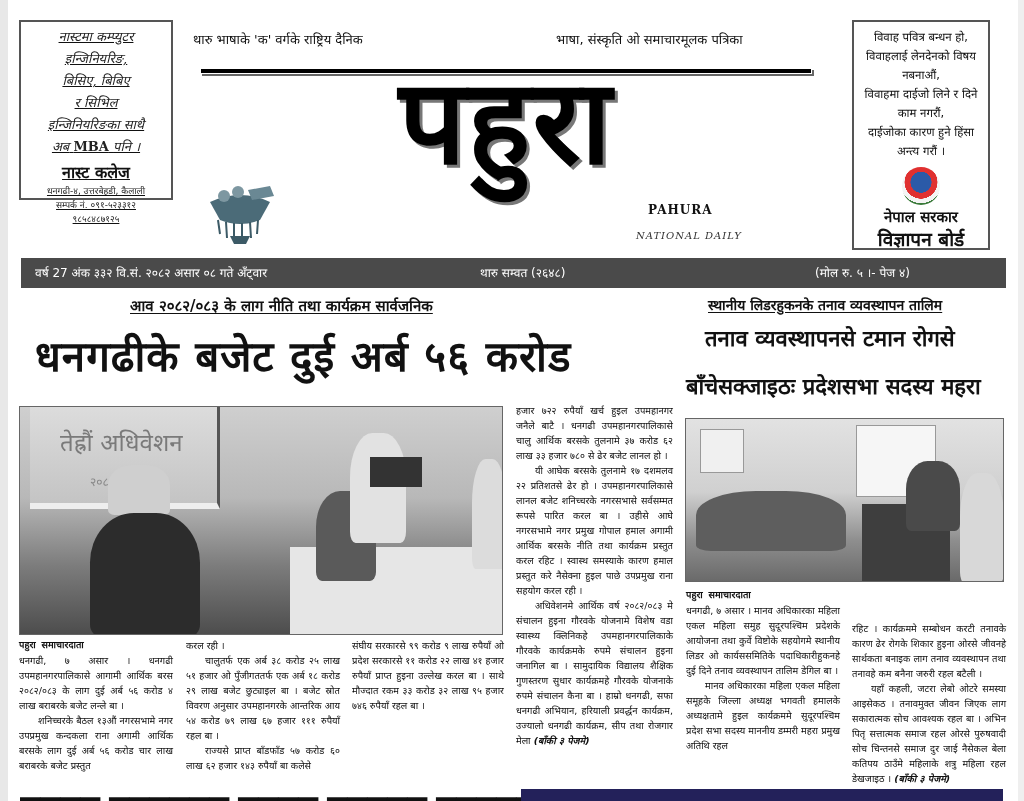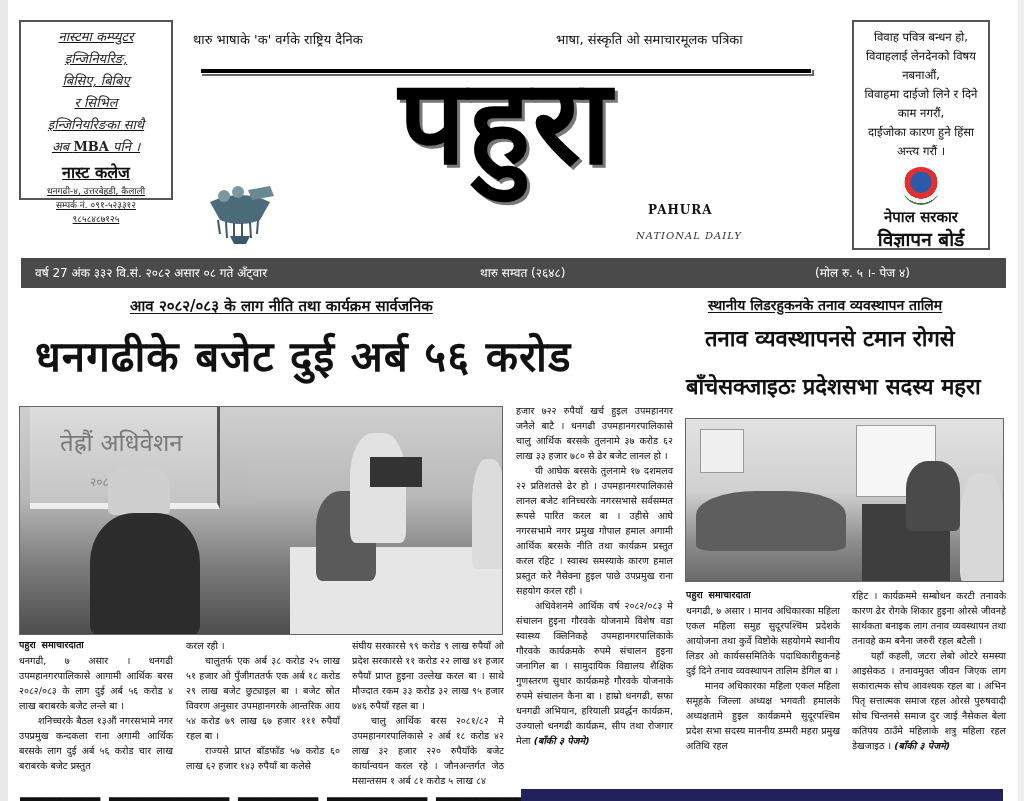--- a/index.html
+++ b/index.html
@@ -65,21 +65,21 @@
   
   .col { font-size: 9.5px; line-height: 15px; color: #111; text-align: justify; }
   .col .indent { text-indent: 2em; display: block; }
   .col .byline { font-weight: bold; display: block; font-family: Liberation Mono, monospace; }
   .col .cont { font-style: italic; font-weight: bold; }
   .c1 { left: 19px; top: 638px; width: 154px; }
   .c2 { left: 186px; top: 638px; width: 154px; }
   .c3 { left: 352px; top: 638px; width: 152px; }
   .c4 { left: 516px; top: 403px; width: 157px; }
   .c5 { left: 686px; top: 588px; width: 154px; }
-  .c6 { left: 852px; top: 588px; width: 154px; }
+  .c6 { left: 852px; top: 621px; width: 154px; }
 
   .bottom-head { left: 20px; top: 790px; font-size: 26px; font-weight: bold; white-space: nowrap; height: 14px; overflow: hidden; line-height: 30px; }
   .bottom-banner { left: 521px; top: 789px; width: 482px; height: 12px; background: #23215a; }
 </style>
 </head>
 <body>
 
 <div class="abs left-strip"></div>
 <div class="abs right-strip"></div>
 
@@ -169,21 +169,20 @@
   <span>धनगढी, ७ असार । धनगढी उपमहानगरपालिकासे आगामी आर्थिक बरस २०८२/०८३ के लाग दुई अर्ब ५६ करोड ४ लाख बराबरके बजेट लन्ले बा ।</span>
   <span class="indent">शनिच्चरके बैठल १३औं नगरसभामे नगर उपप्रमुख कन्दकला राना अगामी आर्थिक बरसके लाग दुई अर्ब ५६ करोड चार लाख बराबरके बजेट प्रस्तुत</span>
 </div>
 <div class="abs col c2">
   <span style="display:block">करल रही ।</span>
   <span class="indent">चालुतर्फ एक अर्ब ३८ करोड २५ लाख ५१ हजार ओ पुँजीगततर्फ एक अर्ब १८ करोड २९ लाख बजेट छुट्याइल बा । बजेट स्रोत विवरण अनुसार उपमहानगरके आन्तरिक आय ५४ करोड ७९ लाख ६७ हजार १११ रुपैयाँ रहल बा ।</span>
   <span class="indent">राज्यसे प्राप्त बाँडफाँड ५७ करोड ६० लाख ६२ हजार १४३ रुपैयाँ बा कलेसे</span>
 </div>
 <div class="abs col c3">
   <span>संघीय सरकारसे ९९ करोड ९ लाख रुपैयाँ ओ प्रदेश सरकारसे ११ करोड २२ लाख ४१ हजार रुपैयाँ प्राप्त हुइना उल्लेख करल बा । साथे मौज्दात रकम ३३ करोड ३२ लाख ९५ हजार ७४६ रुपैयाँ रहल बा ।</span>
-  <span class="indent">चालु आर्थिक बरस २०८१/८२ मे उपमहानगरपालिकासे २ अर्ब १८ करोड ४२ लाख ३२ हजार २२० रुपैयाँके बजेट कार्यान्वयन करल रहे । जौनअन्तर्गत जेठ मसान्तसम १ अर्ब ८१ करोड ५ लाख ८४</span>
 </div>
 <div class="abs col c4">
   <span>हजार ७२२ रुपैयाँ खर्च हुइल उपमहानगर जनैले बाटै । धनगढी उपमहानगरपालिकासे चालु आर्थिक बरसके तुलनामे ३७ करोड ६२ लाख ३३ हजार ७८० से ढेर बजेट लानल हो ।</span>
   <span class="indent">यी आघेक बरसके तुलनामे १७ दशमलव २२ प्रतिशतसे ढेर हो । उपमहानगरपालिकासे लानल बजेट शनिच्चरके नगरसभासे सर्वसम्मत रूपसे पारित करल बा । उहीसे आघे नगरसभामे नगर प्रमुख गोपाल हमाल अगामी आर्थिक बरसके नीति तथा कार्यक्रम प्रस्तुत करल रहिट । स्वास्थ समस्याके कारण हमाल प्रस्तुत करे नैसेक्ना हुइल पाछे उपप्रमुख राना सहयोग करल रही ।</span>
   <span class="indent"><span>अधिवेशनमे आर्थिक वर्ष २०८२/०८३ मे संचालन हुइना गौरवके योजनामे विशेष वडा स्वास्थ्य क्लिनिकहे उपमहानगरपालिकाके गौरवके कार्यक्रमके रुपमे संचालन हुइना जनागिल बा । सामुदायिक विद्यालय शैक्षिक गुणस्तरण सुधार कार्यक्रमहे गौरवके योजनाके रुपमे संचालन कैना बा । हाम्रो धनगढी, सफा धनगढी अभियान, हरियाली प्रवर्द्धन कार्यक्रम, उज्यालो धनगढी कार्यक्रम, सीप तथा रोजगार मेला</span> <span class="cont">(बाँकी ३ पेजमे)</span></span>
 </div>
 
 <div class="abs col c5">
   <span class="byline">पहुरा समाचारदाता</span>
   <span>धनगढी, ७ असार । मानव अधिकारका महिला एकल महिला समुह सुदूरपश्चिम प्रदेशके आयोजना तथा कुर्वे विष्टोके सहयोगमे स्थानीय लिडर ओ कार्यससमितिके पदाधिकारीहुकनहे दुई दिने तनाव व्यवस्थापन तालिम डेगिल बा ।</span>

